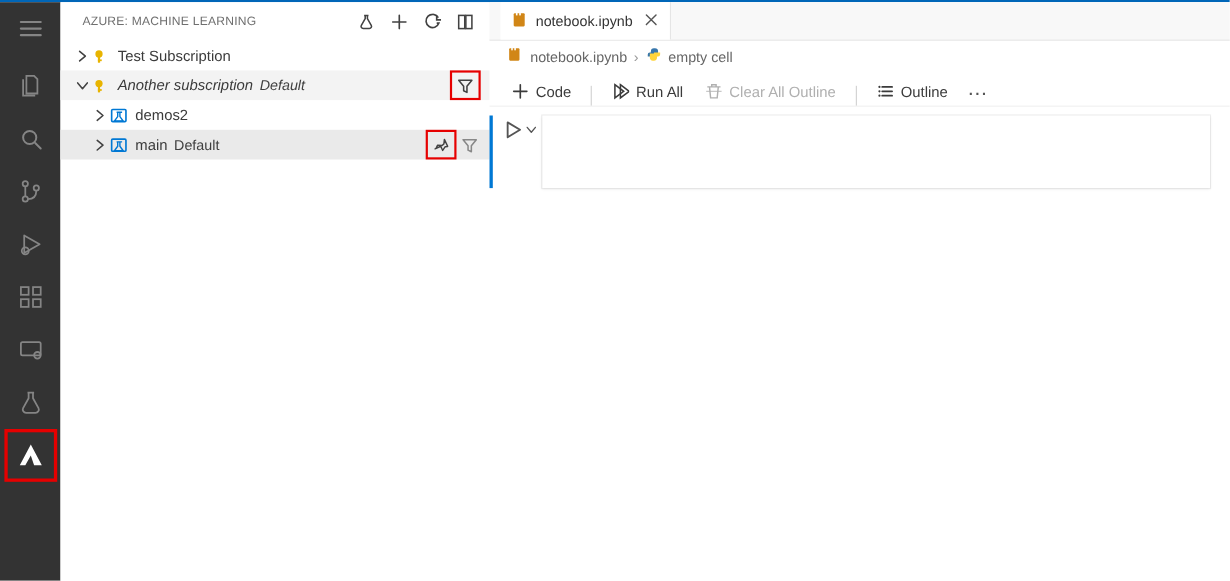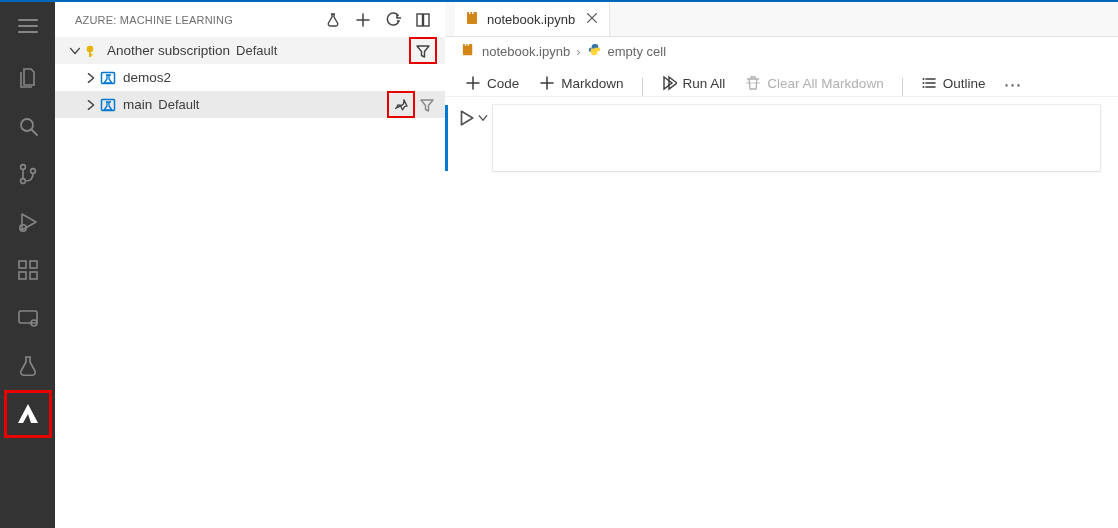--- a/index.html
+++ b/index.html
@@ -21,21 +21,21 @@
   
   .sidebar { width: 390px; background: #ffffff; display: flex; flex-direction: column; }
   .sidebar-header { height: 35px; display: flex; align-items: center; padding: 0 8px 0 20px; color: #6f6f6f; gap: 26px; }
   .sidebar-title { font-size: 11px; letter-spacing: 0.2px; flex: 1; }
   .sidebar-actions { display: flex; gap: 2px; }
   .icon-btn { width: 28px; height: 26px; display:flex; align-items:center; justify-content:center; color:#424242; cursor:pointer; border-radius:4px; }
   .icon-btn svg { width:16px; height:16px; }
 
   .tree { font-size: 13.5px; color:#3b3b3b; }
   .tree-row { height: 27px; display:flex; align-items:center; position:relative; cursor:pointer; }
-  .tree-row.hover-shown { background:#f3f3f3; }
+  .tree-row.hover-shown { background:#f3f3f3;font-style:italic; }
   .tree-row.sel { background:#eaeaea; }
   .twisty { width:16px; display:flex; align-items:center; justify-content:center; color:#424242; }
   .twisty svg{width:14px;height:14px;}
   .node-icon { width:18px; display:flex; align-items:center; justify-content:center; margin-right:6px;}
   .node-icon svg{width:16px;height:16px;}
   .node-label{ white-space:nowrap;}
   .node-sub{ color:#404040; margin-left:6px; font-size:13px;}
   .row-actions{ position:absolute; right:8px; display:flex; gap:2px; align-items:center;}
 
   .pad-0{padding-left:12px;}
@@ -256,20 +256,33 @@
         <div class="icon-btn">
             <svg viewBox="0 0 16 16">
               <use href="#i-collapse"></use>
             </svg>
           </div>
       </div>
     </div>
 
     <div class="tree">
 
+      <div class="tree-row pad-0">
+        <span class="twisty">
+            <svg viewBox="0 0 16 16">
+              <use href="#i-chev-r"></use>
+            </svg>
+          </span>
+        <span class="node-icon">
+            <svg viewBox="0 0 16 16">
+              <use href="#i-key"></use>
+            </svg>
+          </span>
+        <span class="node-label">Test Subscription</span>
+      </div>
 
       <div class="tree-row pad-0 hover-shown">
         <span class="twisty">
             <svg viewBox="0 0 16 16">
               <use href="#i-chev-d"></use>
             </svg>
           </span>
         <span class="node-icon">
             <svg viewBox="0 0 16 16">
               <use href="#i-key"></use>
@@ -360,38 +373,32 @@
       <span>empty cell</span>
     </div>
 
     <div class="nb-toolbar">
       <div class="tb-btn">
           <svg viewBox="0 0 16 16">
             <use href="#i-plus"></use>
           </svg>
           <span>Code</span>
         </div>
-      <div class="tb-btn">
-          <svg viewBox="0 0 16 16">
-            <use href="#i-plus"></use>
-          </svg>
-          <span>Markdown</span>
-        </div>
       <div class="tb-sep"></div>
       <div class="tb-btn">
           <svg viewBox="0 0 16 16">
             <use href="#i-runall"></use>
           </svg>
           <span>Run All</span>
         </div>
       <div class="tb-btn disabled">
           <svg viewBox="0 0 16 16">
             <use href="#i-clear"></use>
           </svg>
-          <span>Clear All Markdown</span>
+          <span>Clear All Outline</span>
         </div>
       <div class="tb-sep"></div>
       <div class="tb-btn">
           <svg viewBox="0 0 16 16">
             <use href="#i-list"></use>
           </svg>
           <span>Outline</span>
         </div>
       <div class="tb-ell">⋯</div>
     </div>

